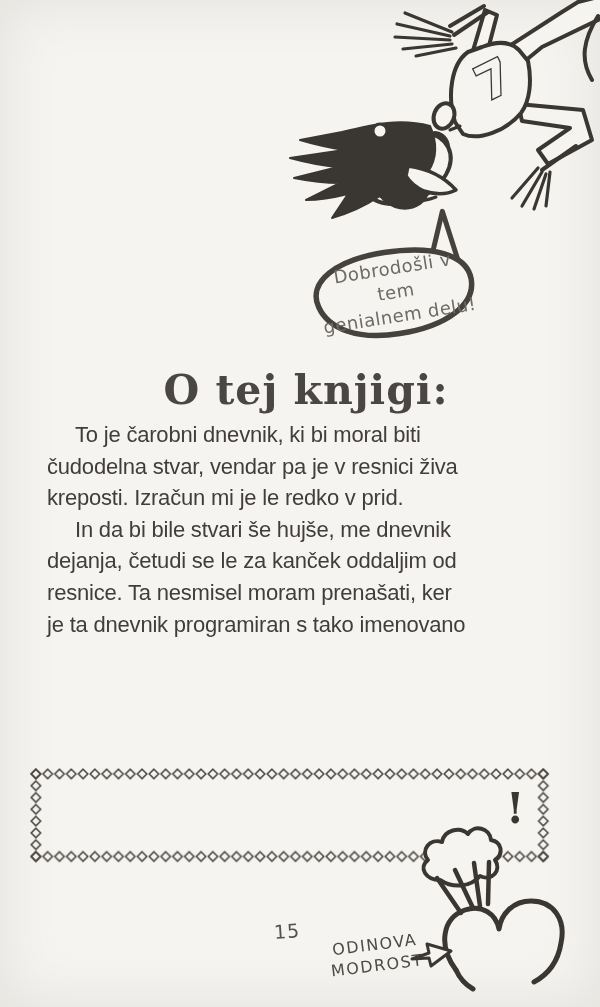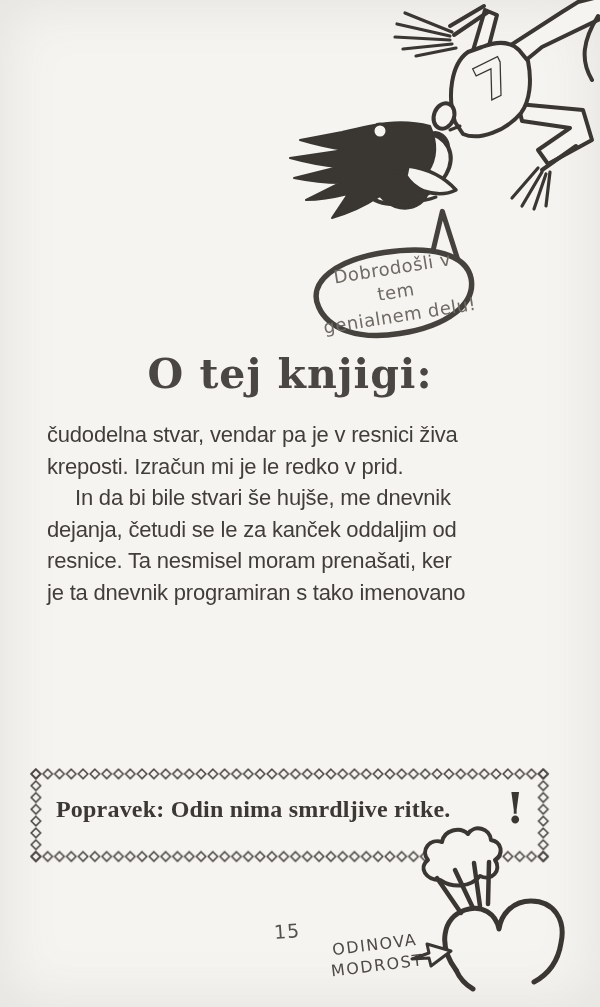--- a/index.html
+++ b/index.html
@@ -11,21 +11,21 @@
   }
   svg{position:absolute;overflow:visible;}
   .loki{left:280px;top:0;}
   .bubble-svg{left:300px;top:210px;}
   .bubble-text{
     position:absolute;left:318px;top:256px;width:156px;text-align:center;
     transform:rotate(-9deg);font-size:18px;line-height:24px;color:#6e6a64;
     letter-spacing:.5px;
   }
   .title{
-    position:absolute;left:0;top:350px;width:580px;margin:0;text-align:center;
+    position:absolute;left:0;top:350px;width:580px;margin:16px;text-align:center;
     font-family:"DejaVu Serif","Liberation Serif",serif;font-weight:700;
     font-size:41px;letter-spacing:1px;color:#4a4643;
   }
   .bodytext{position:absolute;left:47px;top:419px;width:520px;}
   .ln{
     white-space:nowrap;font-size:22px;line-height:31.6px;color:#413d3a;
     font-family:"Liberation Sans","DejaVu Sans",sans-serif;letter-spacing:-.2px;
   }
   .ln.ind{text-indent:28px;}
   .cbox{position:absolute;left:30px;top:768px;width:519px;height:95px;}
@@ -111,41 +111,41 @@
     </g>
   </svg>
   <div class="bubble-text">
     <div>Dobrodošli v tem</div>
     <div>genialnem delu!</div>
   </div>
 
   <h1 class="title">O tej knjigi:</h1>
 
   <div class="bodytext">
+    <div class="ln ind">To je čarobni dnevnik, ki bi moral biti</div>
     <div class="ln">čudodelna stvar, vendar pa je v resnici živa</div>
     <div class="ln">kreposti. Izračun mi je le redko v prid.</div>
     <div class="ln ind">In da bi bile stvari še hujše, me dnevnik</div>
     <div class="ln">dejanja, četudi se le za kanček oddaljim od</div>
     <div class="ln">resnice. Ta nesmisel moram prenašati, ker</div>
     <div class="ln">je ta dnevnik programiran s tako imenovano</div>
   </div>
 
   <div class="cbox">
     <svg class="chain" width="519" height="95" viewBox="0 0 519 95">
       <defs>
         <pattern id="diam" width="11.8" height="11.8" patternUnits="userSpaceOnUse">
           <path d="M5.9,1.2 L10.6,5.9 L5.9,10.6 L1.2,5.9 Z" fill="none" stroke="#4c4844" stroke-width="1.6"></path>
         </pattern>
       </defs>
       <rect x="0" y="0" width="519" height="11.8" fill="url(#diam)"></rect>
       <rect x="0" y="82.6" width="519" height="11.8" fill="url(#diam)"></rect>
       <rect x="0" y="0" width="11.8" height="94.4" fill="url(#diam)"></rect>
       <rect x="507.4" y="0" width="11.8" height="94.4" fill="url(#diam)"></rect>
     </svg>
-    <div class="ctext">Popravek: Odin nima smrdljive ritke.</div>
     <div class="excl">!</div>
   </div>
 
   <div class="pagenum">15</div>
 
   <div class="annot">
     <div>ODINOVA</div>
     <div>MODROST</div>
   </div>
 

